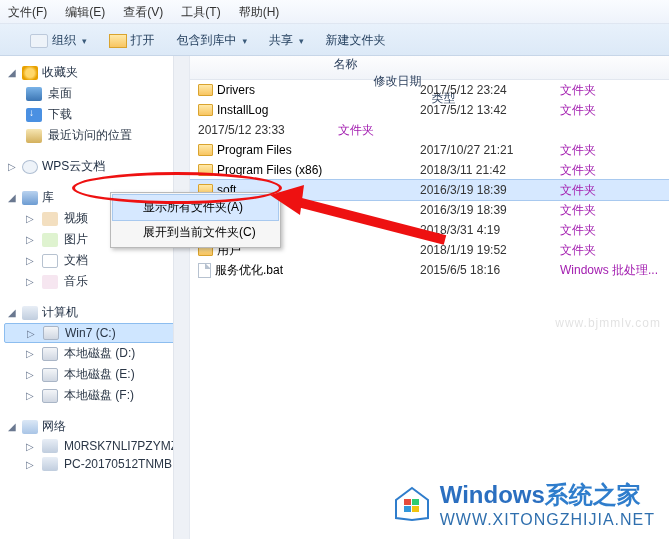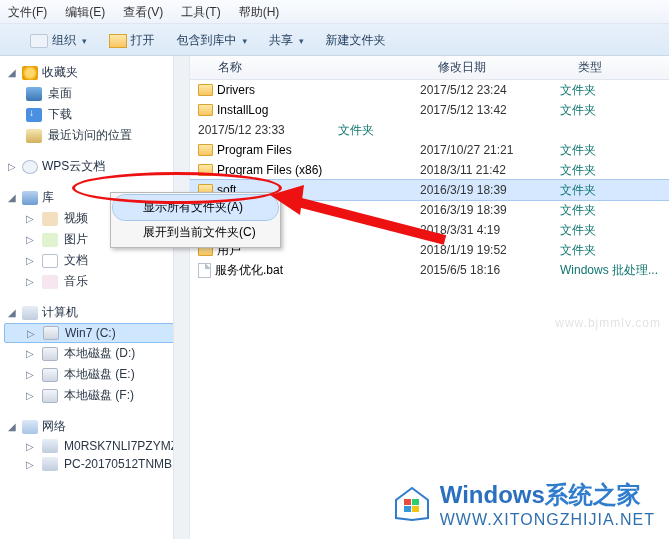--- a/index.html
+++ b/index.html
@@ -11,49 +11,49 @@
   .toolbar .dd::after { content: "▾"; font-size: 9px; margin-left: 2px; color: #3a5a7a; }
   .main { display: flex; height: calc(100% - 56px); position: relative; }
   .nav { width: 190px; background: #fff; border-right: 1px solid #e5e9f0; overflow: hidden; padding: 6px 0 6px 4px; position: relative; }
   .scroll-gutter { position: absolute; right: 0; top: 0; bottom: 0; width: 16px; background: #eef1f6; border-left: 1px solid #e1e5ec; }
   .nav-group { margin-bottom: 10px; }
   .nav-head { display: flex; align-items: center; gap: 4px; padding: 2px 4px; color: #1b2a3f; font-weight: 500; }
   .nav-item { display: flex; align-items: center; gap: 6px; padding: 2px 4px 2px 22px; color: #2a3646; }
   .nav-item.sel { background: #cfe6ff; border: 1px solid #8cbdef; border-radius: 2px; }
   .expander { display: inline-block; width: 10px; color: #6a7890; font-size: 10px; }
   .content { flex: 1; position: relative; overflow: hidden; }
-  .col-head { display: flex; background: linear-gradient(#fdfdfe, #f1f4f9); border-bottom: 1px solid #e2e7ef; height: 24px; align-items: center; padding-left: 28px; color: #2b3f5c; }
+  .col-head { display: flex; background: linear-gradient(#fdfdfe, #f1f4f9); border-bottom: 1px solid #e2e7ef; height: 24px; align-items: center; padding-left: 28px; color: #2b3f5c; flex-direction: column; }
   .col-head .c1 { width: 220px; }
   .col-head .c2 { width: 140px; }
   .col-head .c3 { flex: 1; }
   .rows { }
   .row { display: flex; align-items: center; padding: 1px 0 1px 8px; height: 20px; }
   .row .c1 { width: 222px; display: flex; align-items: center; gap: 4px; }
   .row .c2 { width: 140px; color: #333; }
-  .row .c3 { flex: 1; color: #0f766e; }
+  .row .c3 { flex: 1; color: #a21caf; }
   .row.sel { background: #d6e8ff; outline: 1px solid #a8c9ef; }
   .folder-ico { width: 15px; height: 12px; background: linear-gradient(#ffe9a8,#f8c561); border: 1px solid #d9a32e; border-radius: 1px; display: inline-block; }
   .file-ico { width: 13px; height: 15px; background: #fff; border: 1px solid #b7c2d0; position: relative; display: inline-block; }
   .file-ico::after { content: ""; position: absolute; right: -1px; top: -1px; border: 3px solid transparent; border-left-color: #b7c2d0; border-bottom-color: #b7c2d0; }
   
   .star-ico, .dl-ico, .desk-ico, .recent-ico, .cloud-ico, .lib-ico, .vid-ico, .pic-ico, .doc-ico, .mus-ico, .pc-ico, .drive-ico, .net-ico { width: 16px; height: 14px; display: inline-block; border-radius: 2px; }
   .star-ico { background: radial-gradient(circle, #ffd76a 40%, #e8a100 70%); }
   .dl-ico { background: #4a90e2; position: relative; } .dl-ico::after { content: "↓"; color:#fff; font-size:10px; position:absolute; left:3px; top:-1px; }
   .desk-ico { background: linear-gradient(#7ab3e8,#3c76b4); }
   .recent-ico { background: linear-gradient(#f6e6b3,#d3b05c); }
   .cloud-ico { background: #eef3f9; border:1px solid #b0bfd3; border-radius: 50%; }
   .lib-ico { background: linear-gradient(#b9d2ef,#6d9cd2); }
   .vid-ico { background: #f3dfc0; } .pic-ico { background: #dff3d0; } .doc-ico { background: #fff; border:1px solid #b7c2d0; } .mus-ico { background: #f6e6f0; }
   .pc-ico { background: linear-gradient(#e8eef6,#c0cdde); }
   .drive-ico { background: linear-gradient(#f3f5f8,#d0d7e2); border:1px solid #a9b5c6; }
   .net-ico { background: linear-gradient(#dbe8f6,#a9c5e6); }
   
   .ctx { position: absolute; left: 110px; top: 192px; background: #f6f6f6; border: 1px solid #b9b9b9; box-shadow: 2px 2px 4px rgba(0,0,0,.25); padding: 2px 2px; z-index: 10; }
   .ctx-item { padding: 4px 22px 4px 30px; white-space: nowrap; }
-  .ctx-item.hov { background: #d6e8ff; outline: 1px solid #a8c9ef; border-radius: 12px; }
+  .ctx-item.hov { background: #d6e8ff; outline: 1px solid #a8c9ef; }
   
   .ellipse { position: absolute; left: 72px; top: 172px; width: 210px; height: 32px; border: 3px solid #e11; border-radius: 50%; z-index: 11; pointer-events:none; }
   .arrow-shape { position: absolute; left: 270px; top: 185px; width: 180px; height: 68px; z-index: 11; pointer-events:none; }
   
   .wm { position: absolute; right: 8px; top: 260px; color: rgba(0,0,0,.12); font-size: 12px; letter-spacing: 1px; }
   .brand { position: absolute; right: 14px; bottom: 10px; display: flex; align-items: center; gap: 8px; }
   .brand-logo { width: 40px; height: 36px; }
   .brand-txt .l1 { color: #2f7dcc; font-size: 24px; font-weight: 600; } .brand-txt .l1 b { color: #2b6fc0; }
   .brand-txt .l2 { color: #2f6fae; font-size: 16px; letter-spacing: 1px; }
   .org-ico { width: 18px; height: 14px; background:#eef3f9; border:1px solid #bcc9db; display:inline-block; border-radius:2px; }

